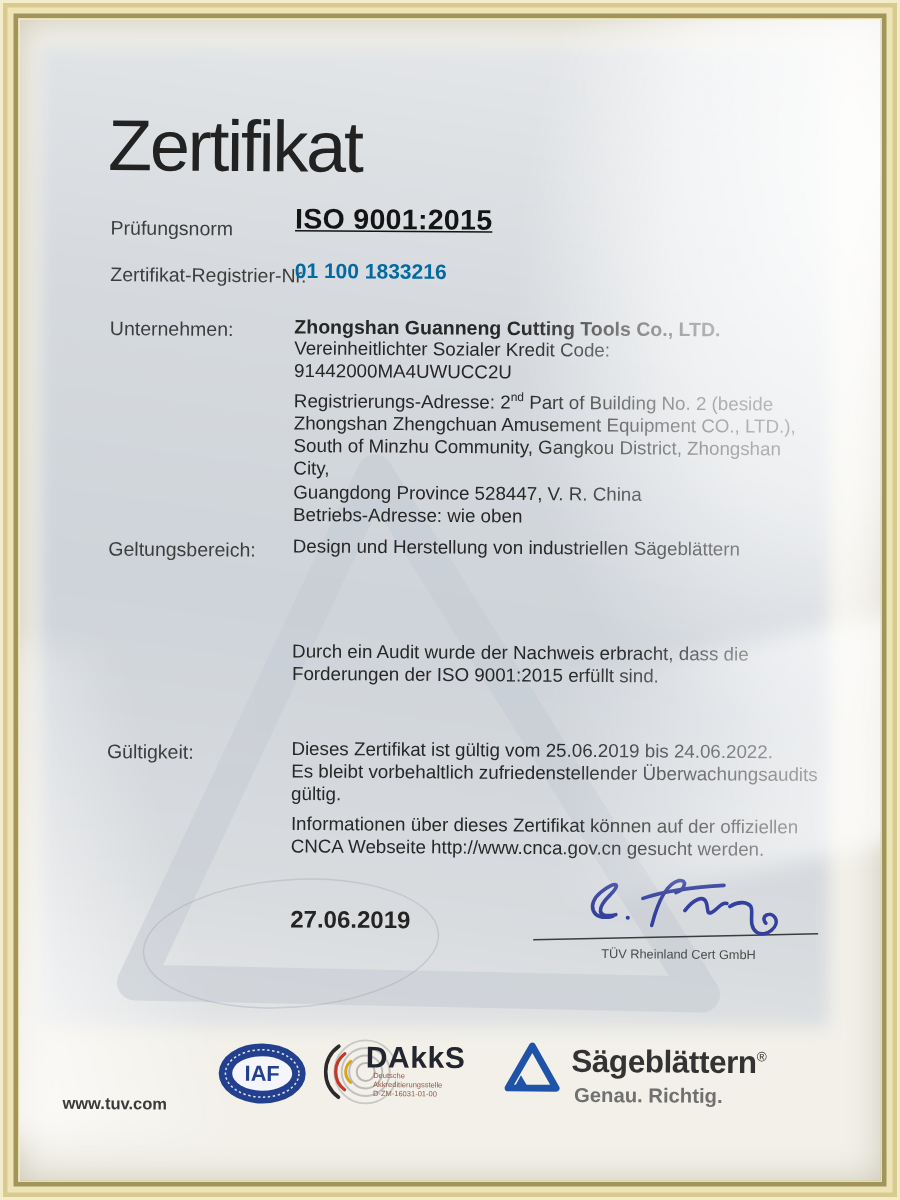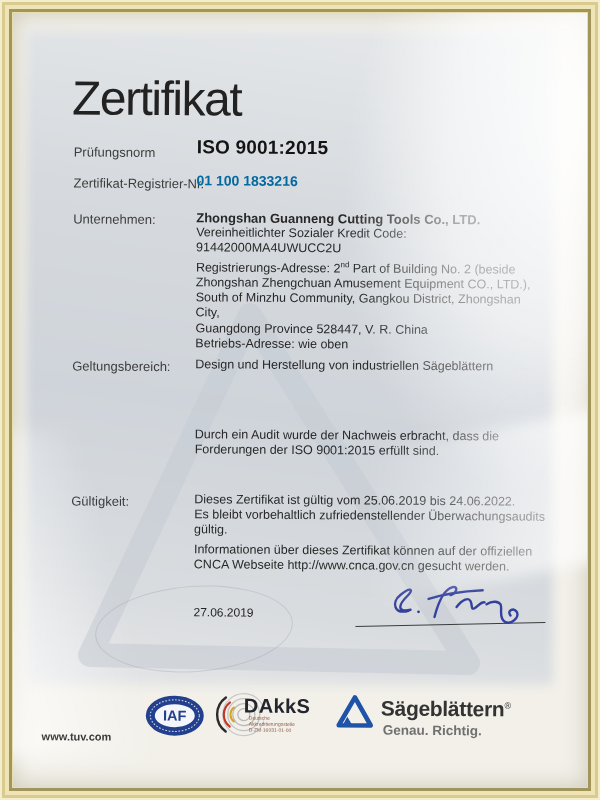--- a/index.html
+++ b/index.html
@@ -23,26 +23,26 @@
   }
   .watermark{position:absolute;left:0;top:0;z-index:3;opacity:.55;}
   .seal{
     position:absolute;left:95px;top:586px;width:196px;height:84px;z-index:4;
     border:1.5px solid rgba(150,150,162,.30);border-radius:50%;transform:rotate(-4deg);
   }
   .content{position:absolute;inset:0;z-index:10;color:#262626;transform:rotate(.4deg);}
   .abs{position:absolute;}
   .title{left:70px;top:72px;font-size:48px;font-weight:400;letter-spacing:-1.5px;color:#222;}
   .lbl{font-size:13px;color:#3d3d3d;}
-  .big-val{left:195px;top:137px;font-size:19px;font-weight:700;color:#141414;letter-spacing:.2px;}
+  .big-val{left:195px;top:137px;font-size:19px;font-weight:700;color:#141414;letter-spacing:.2px;text-decoration:underline;}
   .reg-val{left:195px;top:173px;font-size:14px;font-weight:700;color:#0369a1;}
   .block{font-size:12.5px;line-height:15.2px;color:#272727;}
   .company-name{font-weight:700;font-size:13px;}
   sup.nd{font-size:8px;vertical-align:super;}
-  .date{left:195px;top:606px;font-size:12px;font-weight:400;color:#242424;}
+  .date{left:195px;top:606px;font-size:16px;font-weight:700;color:#242424;}
   .sig-line{left:357px;top:623px;width:190px;height:1.4px;background:#3c3c3c;transform:rotate(-1.6deg);z-index:11;}
   .issuer{left:360px;top:630px;width:188px;text-align:center;font-size:8.5px;line-height:10.5px;color:#4a4a4a;}
   .website{left:44px;top:708px;font-size:11px;font-weight:700;color:#3a3a3a;margin-top:24px;}
   .dakks-word{left:246px;top:695px;font-size:20px;font-weight:700;color:#23262e;letter-spacing:.4px;}
   .dakks-sub{left:251px;top:715px;font-size:5px;line-height:6px;color:#8d5b49;}
   .brand{left:383px;top:696px;font-size:21px;font-weight:700;color:#333;letter-spacing:-.3px;}
   .brand .reg{font-size:9px;vertical-align:super;font-weight:400;}
   .tagline{left:385px;top:722px;font-size:13.5px;font-weight:700;color:#707070;text-align:right;}
   .glare{position:absolute;pointer-events:none;}
   .glare-tr{
@@ -127,20 +127,21 @@
             <path d="M22,34 C8,38 4,26 14,18 C24,10 28,12 20,20 C12,28 10,36 24,33"></path>
             <circle cx="32" cy="35" r="1.4" fill="#33409d" stroke="none"></circle>
             <path d="M48,40 C52,24 58,12 66,10 C72,9 70,16 64,18"></path>
             <path d="M42,22 C60,16 78,14 96,13"></path>
             <path d="M70,30 C76,22 82,20 84,24 C86,28 84,33 88,31 C92,29 94,24 98,25"></path>
             <path d="M100,27 C106,23 112,24 114,27 C116,31 112,40 118,44 C124,48 134,40 130,34 C127,30 120,33 124,38"></path>
           </g>
         </svg>
         <div class="abs sig-line"></div>
         <div class="abs issuer">
+          <div>TÜV Rheinland Cert GmbH</div>
         </div>
 
         <div class="abs website">www.tuv.com</div>
 
         <svg class="abs" style="left:146px;top:694px;" width="62" height="45" viewBox="0 0 62 45">
           <ellipse cx="31" cy="22.5" rx="29" ry="20" fill="#23408f"></ellipse>
           <ellipse cx="31" cy="22.5" rx="24.5" ry="15.8" fill="none" stroke="#ffffff" stroke-width="1" stroke-dasharray="1.6,1.7" opacity=".85"></ellipse>
           <ellipse cx="31" cy="22.5" rx="20" ry="11.5" fill="#f4f6fb"></ellipse>
           <text x="31" y="27.5" text-anchor="middle" font-size="14.5" font-weight="bold" fill="#23408f">IAF</text>
         </svg>

